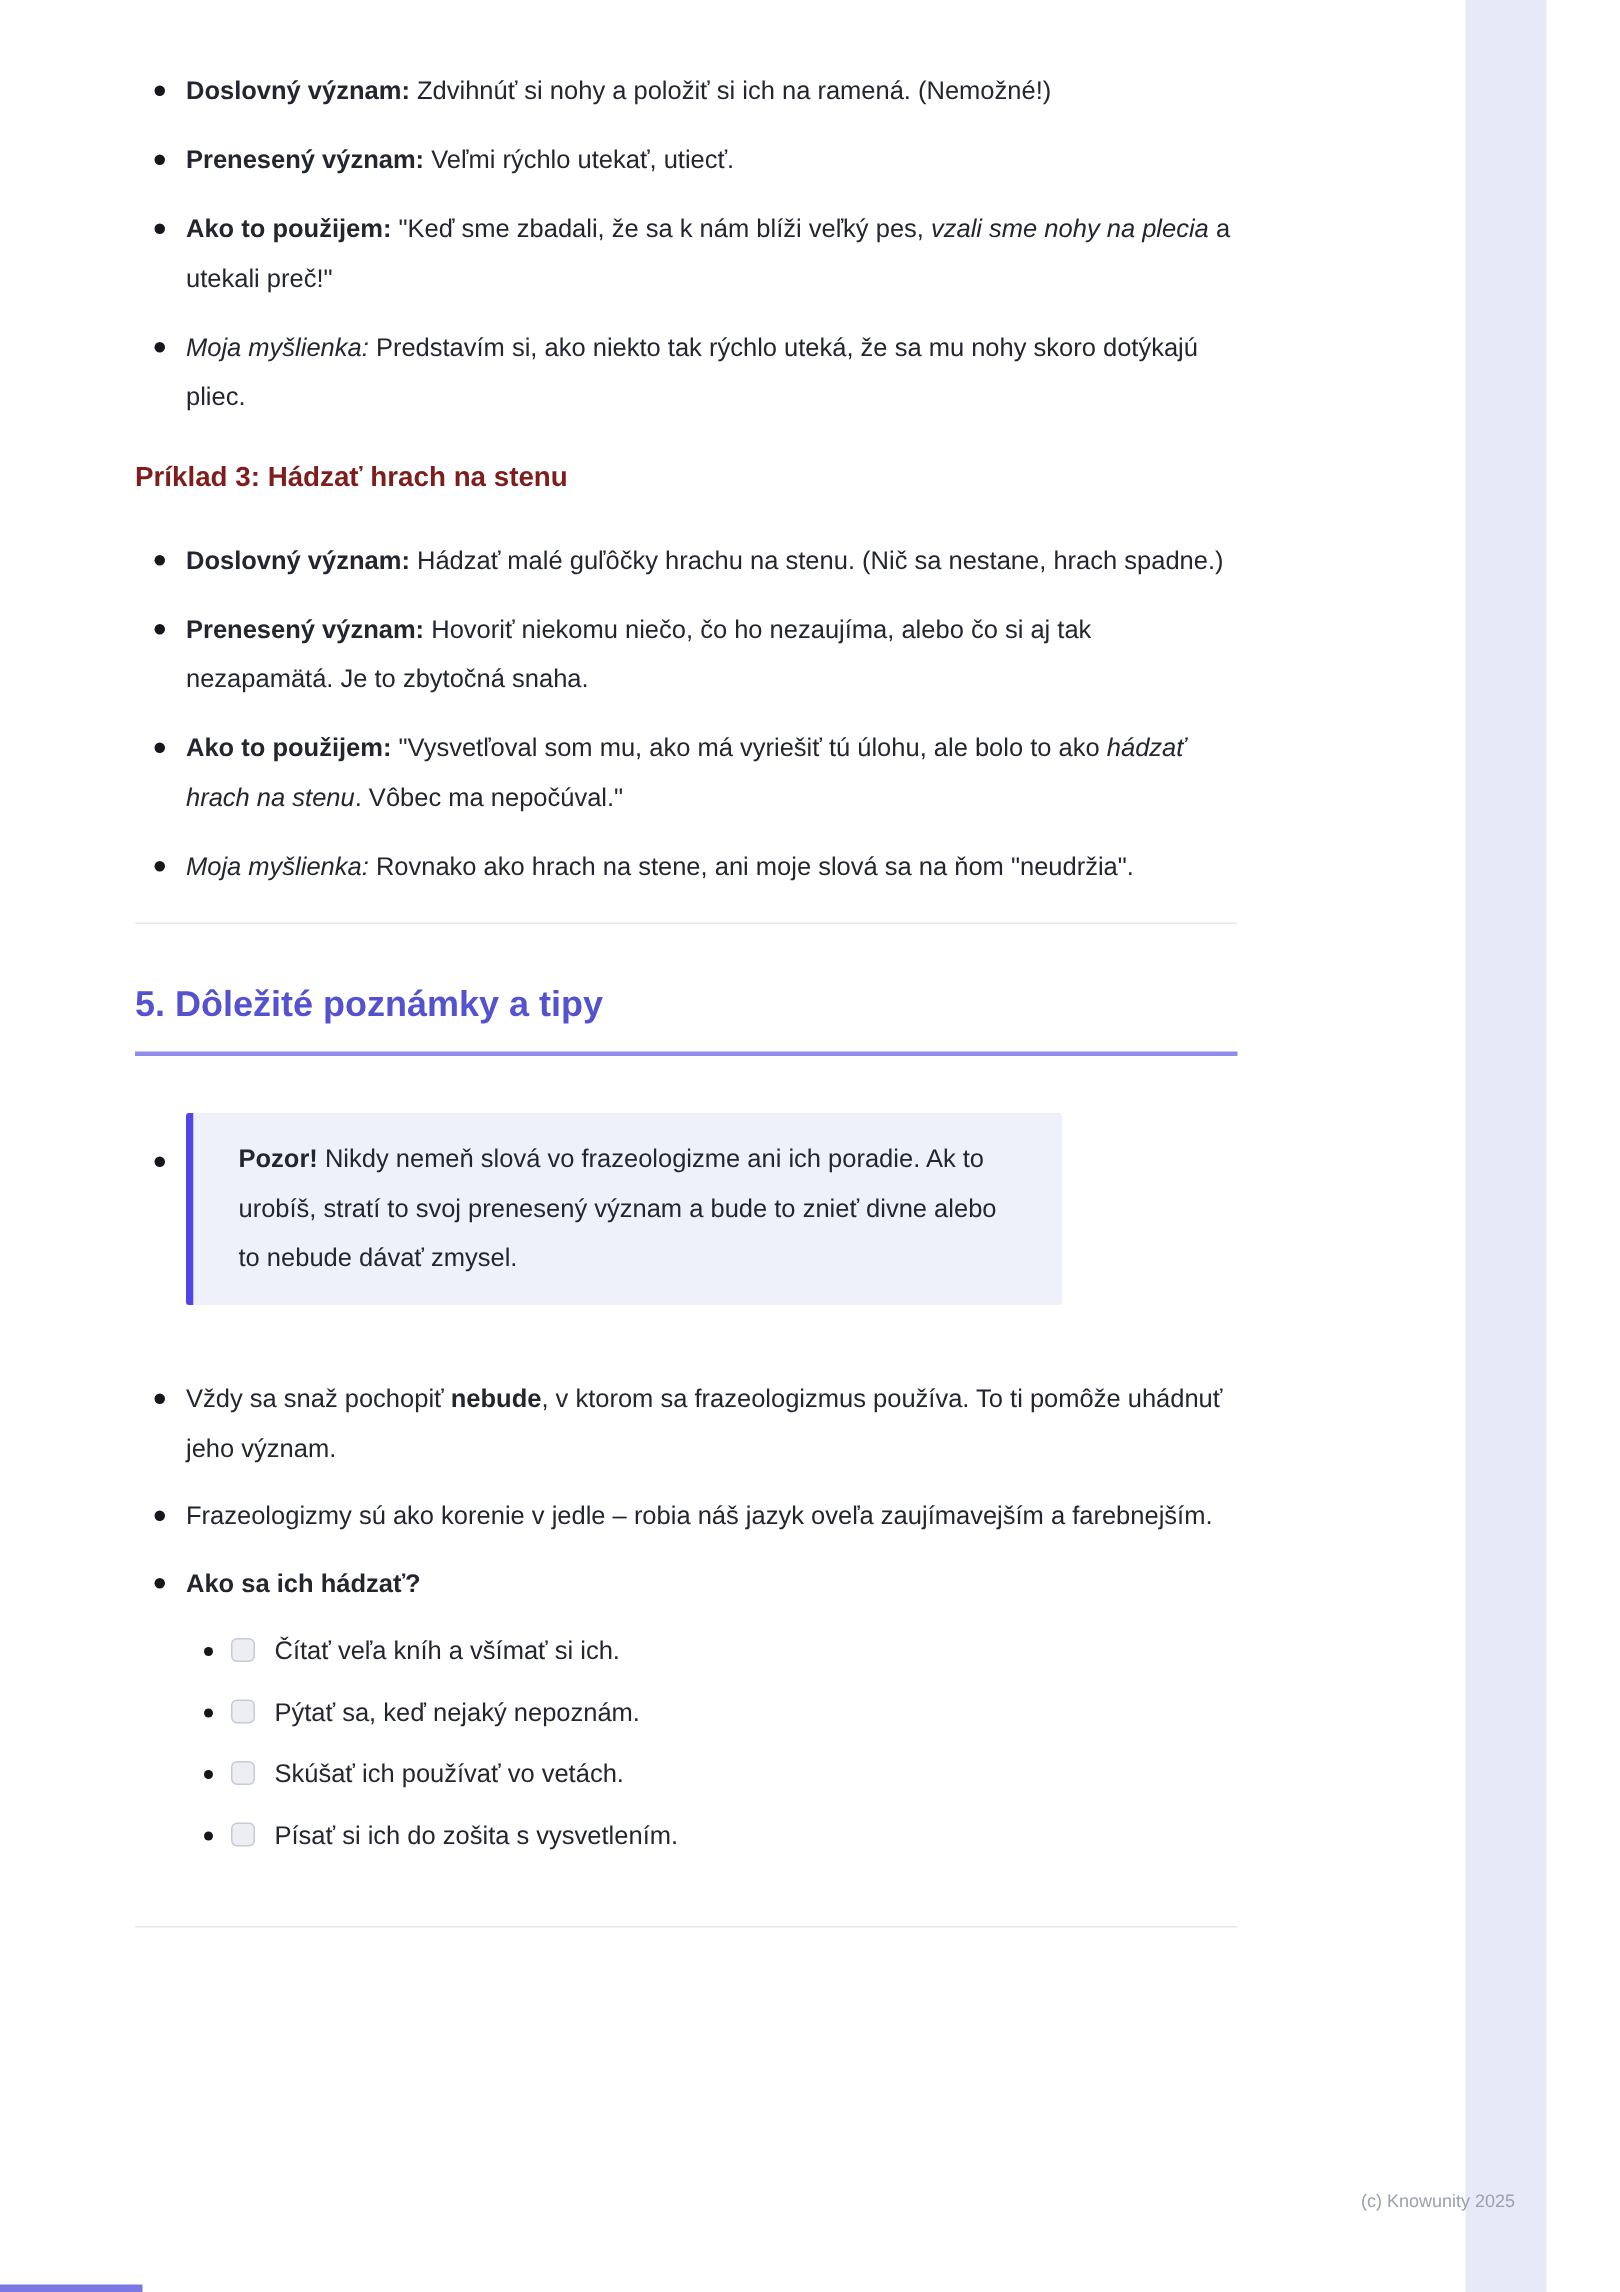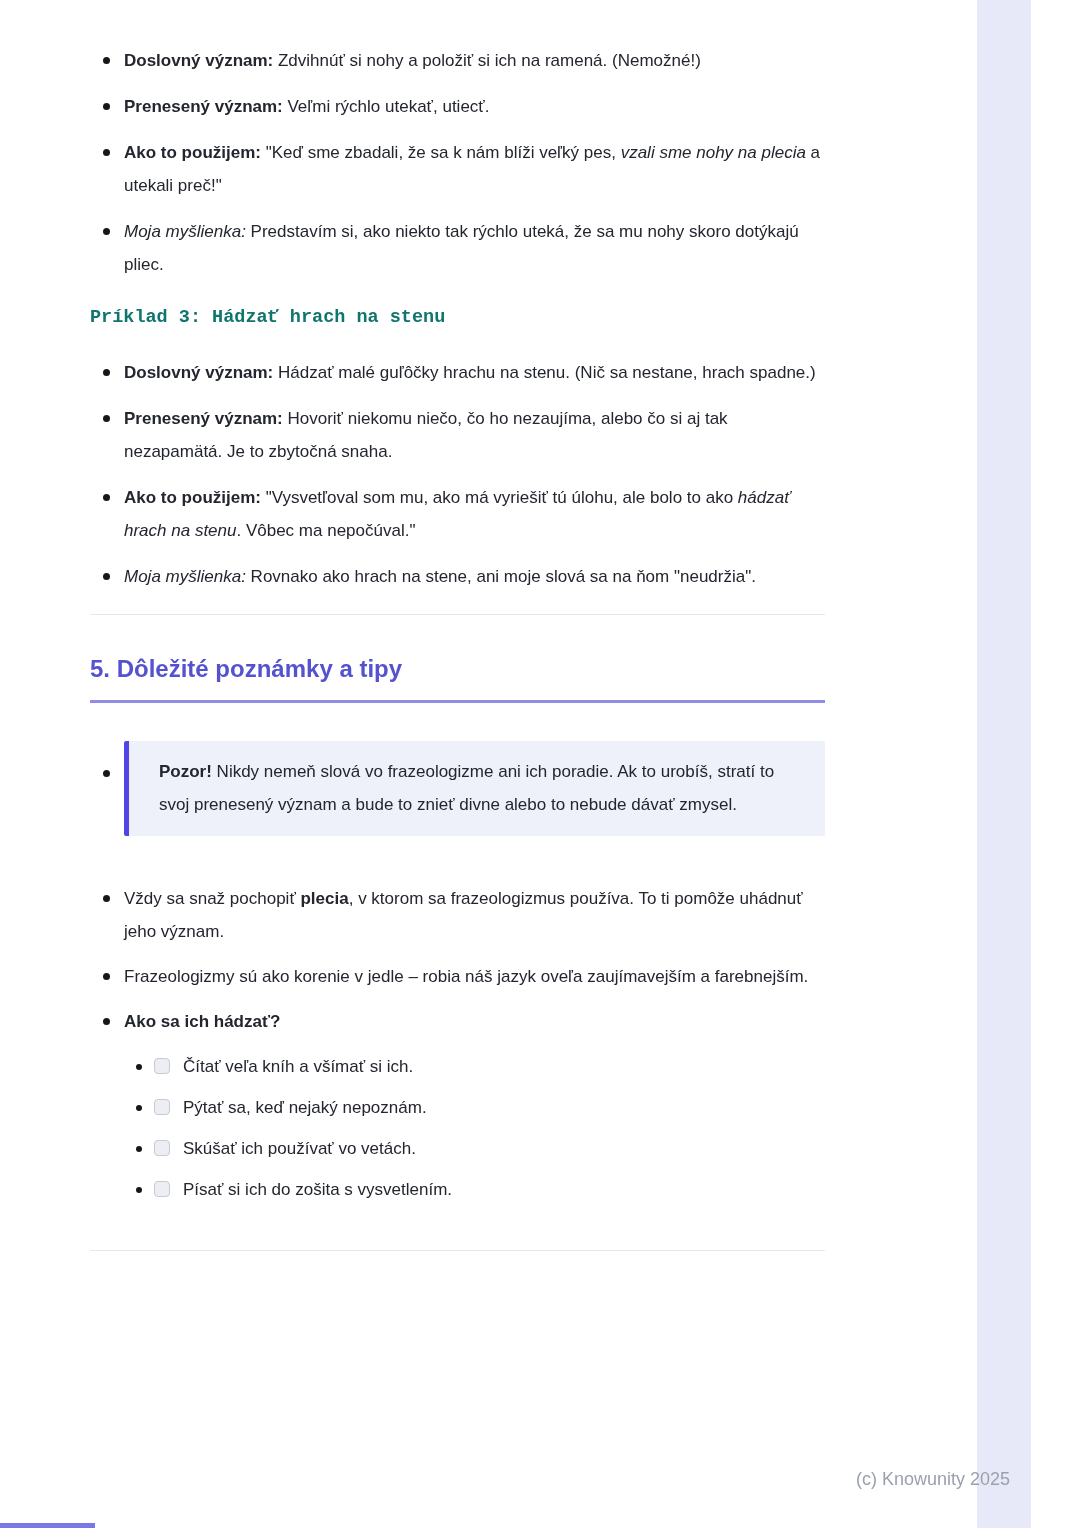--- a/index.html
+++ b/index.html
@@ -41,41 +41,40 @@
     left:-21px;top:13px;
     width:7px;height:7px;border-radius:50%;
     background:#15171c;
   }
   .seg-b{font-weight:700;}
   .seg-i{font-style:italic;}
   h3{
     font-size:18.5px;
     font-weight:700;
     margin:26px 0 28px 0;
-    color:#0f766e;
-    font-family:Liberation Mono, monospace;
+    color:#7f1d1d;
   }
   .divider{
     border:none;
     border-top:1px solid #e6e8ec;
     margin:21px 0 0 0;
     width:735px;
   }
   h2{
     font-size:24px;
     font-weight:700;
     color:var(--heading,#5452cf);
     margin:40px 0 38px 0;
     width:735px;
     padding-bottom:17px;
     border-bottom:3px solid var(--heading-underline,#8f8de8);
   }
   .callout-list>li::before{top:29px;}
   .callout{
-    width:701px;
+    width:584px;
     background:var(--callout-bg,#eef0fa);
     border-left:5px solid var(--callout-border,#4f46e5);
     padding:14px 26px 15px 30px;
     border-radius:2px;
     color:#23262f;
   }
   .callout-list{margin-bottom:46px;}
   .tips>li{margin-bottom:12px;}
   .sublist{
     list-style:none;
@@ -100,22 +99,22 @@
     width:16px;height:16px;
     background:#edeef3;
     border:1px solid #c6cad3;
     border-radius:4px;
     margin-right:13px;
     vertical-align:-2px;
   }
   .divider.bottom{margin-top:44px;}
   .footer{
     position:absolute;
-    right:70px;bottom:38px;
-    font-size:18px;
+    right:70px;bottom:54px;
+    font-size:12px;
     color:#9aa1ac;
     z-index:2;
   }
   .scroll-track{
     position:absolute;
     top:0;right:49px;
     width:54px;height:100%;
     background:var(--scroll-track,#e8e9f8);
     z-index:1;
   }
@@ -152,21 +151,21 @@
 
   <h2>5. Dôležité poznámky a tipy</h2>
 
   <ul class="blist callout-list">
     <li>
       <div class="callout"><span class="seg-b">Pozor!</span><span> Nikdy nemeň slová vo frazeologizme ani ich poradie. Ak to urobíš, stratí to svoj prenesený význam a bude to znieť divne alebo to nebude dávať zmysel.</span></div>
     </li>
   </ul>
 
   <ul class="blist tips">
-    <li><span>Vždy sa snaž pochopiť </span><span class="seg-b">plecia</span><span>, v ktorom sa frazeologizmus používa. To ti pomôže uhádnuť jeho význam.</span></li>
+    <li><span>Vždy sa snaž pochopiť </span><span class="seg-b">nebude</span><span>, v ktorom sa frazeologizmus používa. To ti pomôže uhádnuť jeho význam.</span></li>
     <li><span>Frazeologizmy sú ako korenie v jedle – robia náš jazyk oveľa zaujímavejším a farebnejším.</span></li>
     <li>
       <span><span class="seg-b">Ako sa ich hádzať?</span></span>
       <ul class="sublist">
         <li>
           <span class="checkbox"></span><span>Čítať veľa kníh a všímať si ich.</span>
         </li>
         <li>
           <span class="checkbox"></span><span>Pýtať sa, keď nejaký nepoznám.</span>
         </li>

